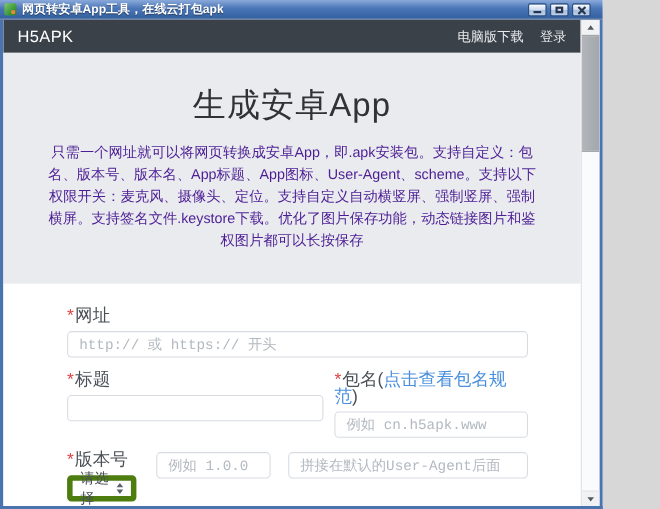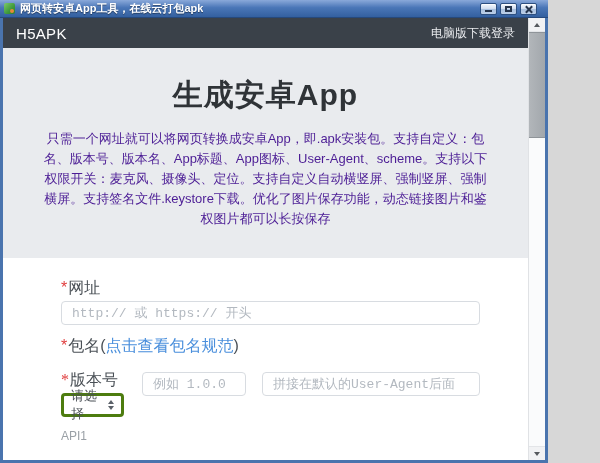--- a/index.html
+++ b/index.html
@@ -63,30 +63,30 @@
   }
   .client { display: flex; width: 100%; height: 100%; overflow: hidden; }
   .page { flex: 1 1 auto; display: flex; flex-direction: column; overflow: hidden; }
 
   
   .site-header {
     height: 30px; flex: 0 0 30px; background: #3a4149;
     display: flex; align-items: center; padding: 0 13px;
   }
   .brand { color: #ffffff; font-size: 15px; letter-spacing: .3px; }
-  .site-nav { margin-left: auto; display: flex; }
+  .site-nav { margin-left: auto; display: flex; gap: 15px; }
   .nav-link { color: #e9ebee; font-size: 12px; cursor: pointer; text-decoration: none; }
 
   
   .hero {
     height: 210px; flex: 0 0 210px; background: #e9ebee;
     text-align: center; overflow: hidden;
   }
   .hero-title {
-    margin-top: 27px; font-size: 30px; font-weight: bold;
+    margin-top: 27px; font-size: 30px; font-weight: normal;
     color: #2f3337; letter-spacing: 1px;
   }
   .hero-desc {
     width: 450px; margin: 13px auto 0;
     font-size: 13px; line-height: 20px; color: #4c1d95;
   }
 
   
   .form-area {
     flex: 1 1 auto; background: #ffffff;
@@ -98,25 +98,25 @@
   .text-input {
     width: 100%; height: 24px; border: 1px solid #d8dce1; border-radius: 4px;
     padding: 0 10px; font-size: 13px; color: #333;
     font-family: Liberation Mono, monospace; outline: none; background: #fff;
     display: block;
   }
   .text-input::placeholder { color: #b3b9c0; opacity: 1; }
   .form-row { display: flex; margin-top: 13px; }
   .col-title { flex: 0 0 233px; margin-right: 10px; }
   .col-pkg { flex: 1 1 auto; }
-  .col-vercode { flex: 0 0 63px; margin-right: 18px; font-family: Liberation Serif, serif; }
+  .col-vercode { flex: 0 0 63px; margin-right: 18px; }
   .col-vername { flex: 0 0 104px; margin-right: 16px; }
   .col-ua { flex: 1 1 auto; }
   .select-box {
-    height: 24px; border: 3px solid #4d7c0f; border-radius: 4px;
+    height: 24px; border: 5px solid #4d7c0f; border-radius: 4px;
     display: flex; align-items: center; justify-content: space-between;
     padding: 0 7px; font-size: 13px; color: #4a5056; cursor: default; background: #fff;
   }
   .updown { display: flex; flex-direction: column; gap: 2px; }
   .tri-up { width: 0; height: 0; border-left: 3px solid transparent; border-right: 3px solid transparent; border-bottom: 4px solid #5a6068; }
   .tri-down { width: 0; height: 0; border-left: 3px solid transparent; border-right: 3px solid transparent; border-top: 4px solid #5a6068; }
   .api-note { margin-top: 12px; font-size: 12px; color: #9aa0a6; }
 
   
   .scrollbar {
@@ -179,22 +179,27 @@
         </div>
 
         <div class="form-area">
 
           <div>
             <label class="field-label"><span class="req">*</span><span>网址</span></label>
             <input class="text-input" type="text" placeholder="http:// 或 https:// 开头" style="">
           </div>
 
           <div class="form-row">
+            <div class="col-title">
+              <label class="field-label"><span class="req">*</span><span>标题</span></label>
+              <input class="text-input" type="text" placeholder="" style="">
+            </div>
             <div class="col-pkg">
               <label class="field-label"><span class="req">*</span><span>包名(</span><a class="pkg-link">点击查看包名规范</a><span>)</span></label>
+              <input class="text-input" type="text" placeholder="例如 cn.h5apk.www" style="">
             </div>
           </div>
 
           <div class="form-row">
             <div class="col-vercode">
               <label class="field-label"><span class="req">*</span><span>版本号</span></label>
               <div class="select-box">
                 <span>请选择</span>
                 <span class="updown">
                   <span class="tri-up"></span>

